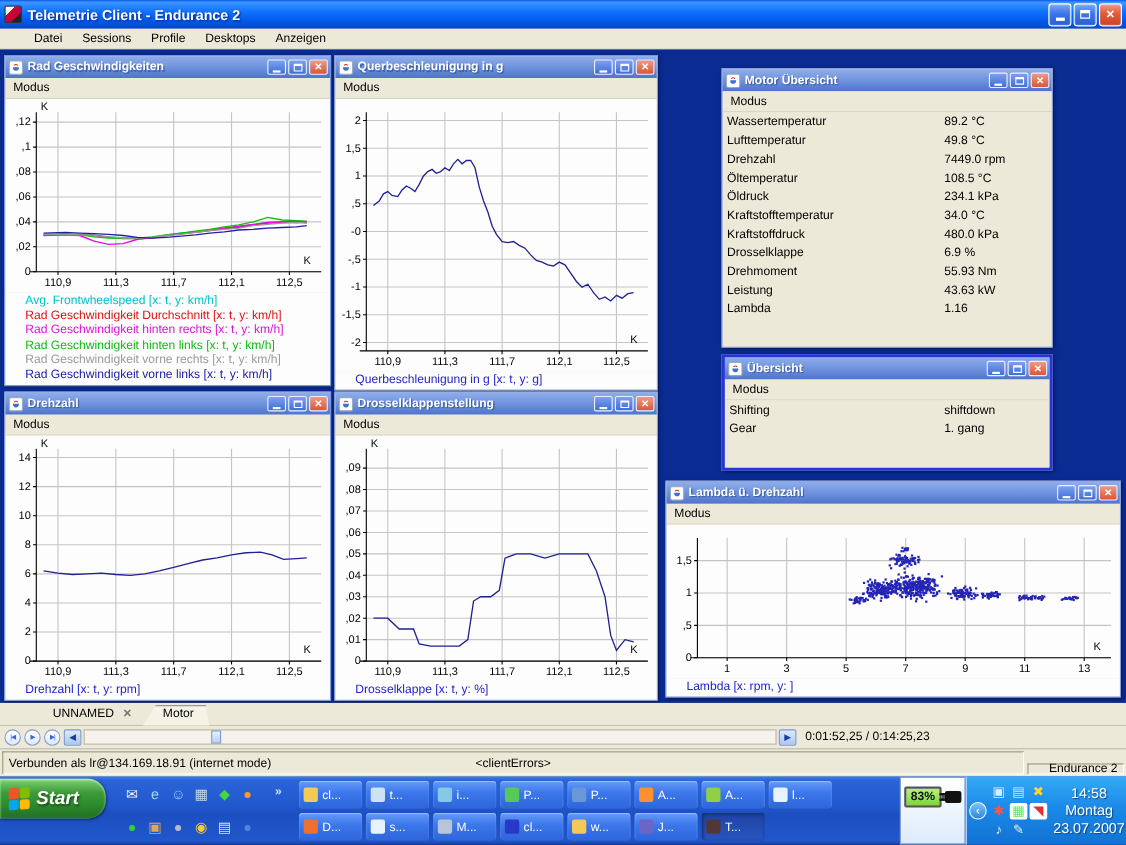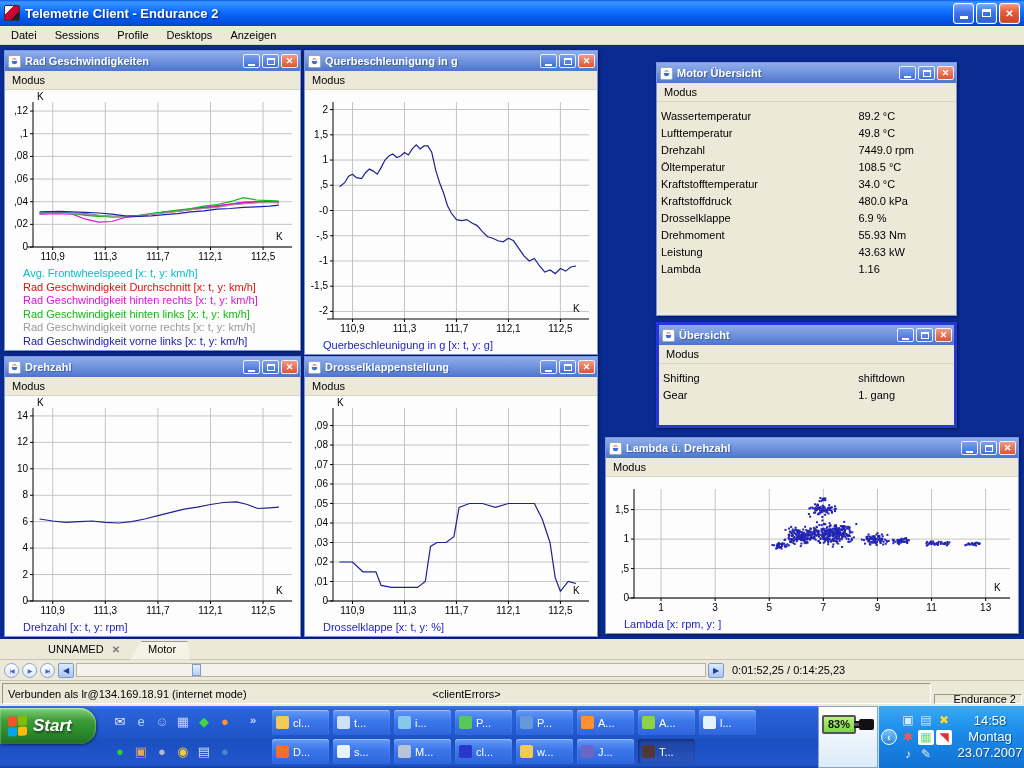--- a/index.html
+++ b/index.html
@@ -15,21 +15,21 @@
     background:linear-gradient(135deg,#fff 0 30%,#c03 30% 70%,#222 70%); border:1px solid #333; }
   .titlebar .ttext { color:#fff; font-weight:bold; font-size:13px; text-shadow:1px 1px 2px #00268a; flex:1; }
   .wb { width:21px; height:21px; margin-left:2px; border-radius:3px; border:1px solid #fff;
     background:linear-gradient(180deg,#7ca7f8,#3d74e8 45%,#2a5fd6); color:#fff; font-size:10px; font-weight:bold;
     display:flex; align-items:center; justify-content:center; box-shadow:inset 0 0 1px #fff; cursor:default; }
   .wb.close { background:linear-gradient(180deg,#f3977f,#e25a38 45%,#c8432а,#cc4428); background:linear-gradient(180deg,#f3977f,#e25a38 45%,#cc4428); }
   .g-min { display:block; width:8px; height:3px; background:#fff; margin-top:8px; }
   .g-max { display:block; width:9px; height:8px; border:1px solid #fff; border-top:3px solid #fff; }
 
   .menubar { position:absolute; left:0; top:26px; width:1024px; height:19px; background:#ece9d8;
-    display:flex; align-items:center; padding-left:2px; border-bottom:1px solid #d8d4c0; }
+    display:flex; align-items:center; padding-left:22px; border-bottom:1px solid #d8d4c0; }
   .mitem { padding:2px 9px; color:#000; }
 
   
   .mdi { position:absolute; left:0; top:45px; width:1024px; height:594px; background:#0a2c92; overflow:hidden; }
 
   .frame { position:absolute; background:#ece9d8; border:1px solid #7a96df; box-shadow:1px 1px 3px rgba(0,0,20,.5);
     display:flex; flex-direction:column; }
   .frame.active { border:3px solid #2636d6; }
   .ftitle { height:20px; flex:0 0 20px; display:flex; align-items:center; padding:0 2px 0 3px;
     background:linear-gradient(180deg,#8fadea 0%,#6c90dc 55%,#4d74cc 100%); }
@@ -40,21 +40,21 @@
     display:flex; align-items:center; justify-content:center; }
   .fb .g-min { width:7px; height:2px; margin-top:7px; }
   .fb .g-max { width:8px; height:7px; border-width:1px; border-top-width:2px; }
   .fb.close { background:linear-gradient(180deg,#f09a82,#dd5535); }
   .fmenu { height:19px; flex:0 0 19px; background:#ece9d8; border-bottom:1px solid #d8d4c0;
     display:flex; align-items:center; padding-left:7px; color:#000; }
   .chart { background:#fdfdfd; flex:1; overflow:hidden; }
   .legend { background:#fdfdfd; padding:1px 0 2px 18px; }
   .lgline { font-size:11px; line-height:13.5px; white-space:nowrap; }
 
-  .trow { display:flex; height:17px; align-items:flex-end; padding-left:4px; color:#000; }
+  .trow { display:flex; height:17px; align-items:flex-start; padding-left:4px; color:#000; }
   .tlbl { width:52%; }
   .tval { flex:1;margin-left:44px; }
   .datarows { padding-top:3px; background:#ece9d8; flex:1; }
 
   
   .tabbar { position:absolute; left:0; top:639px; width:1024px; height:21px; background:#ece9d8;
     border-bottom:1px solid #c8c4b0; display:flex; align-items:center; }
   .tabname { margin-left:24px; color:#000;padding-left:24px; }
   .tabclose { margin:0 10px 0 8px; color:#777; font-size:10px; font-weight:bold; }
   .tab2 { height:19px; margin-top:2px; padding:2px 14px 0 18px; background:#f5f3e6;
@@ -317,20 +317,24 @@
             <span class="tlbl">Lufttemperatur</span>
             <span class="tval">49.8 °C</span>
           </div>
           <div class="trow">
             <span class="tlbl">Drehzahl</span>
             <span class="tval">7449.0 rpm</span>
           </div>
           <div class="trow">
             <span class="tlbl">Öltemperatur</span>
             <span class="tval">108.5 °C</span>
+          </div>
+          <div class="trow">
+            <span class="tlbl">Öldruck</span>
+            <span class="tval">234.1 kPa</span>
           </div>
           <div class="trow">
             <span class="tlbl">Kraftstofftemperatur</span>
             <span class="tval">34.0 °C</span>
           </div>
           <div class="trow">
             <span class="tlbl">Kraftstoffdruck</span>
             <span class="tval">480.0 kPa</span>
           </div>
           <div class="trow">

